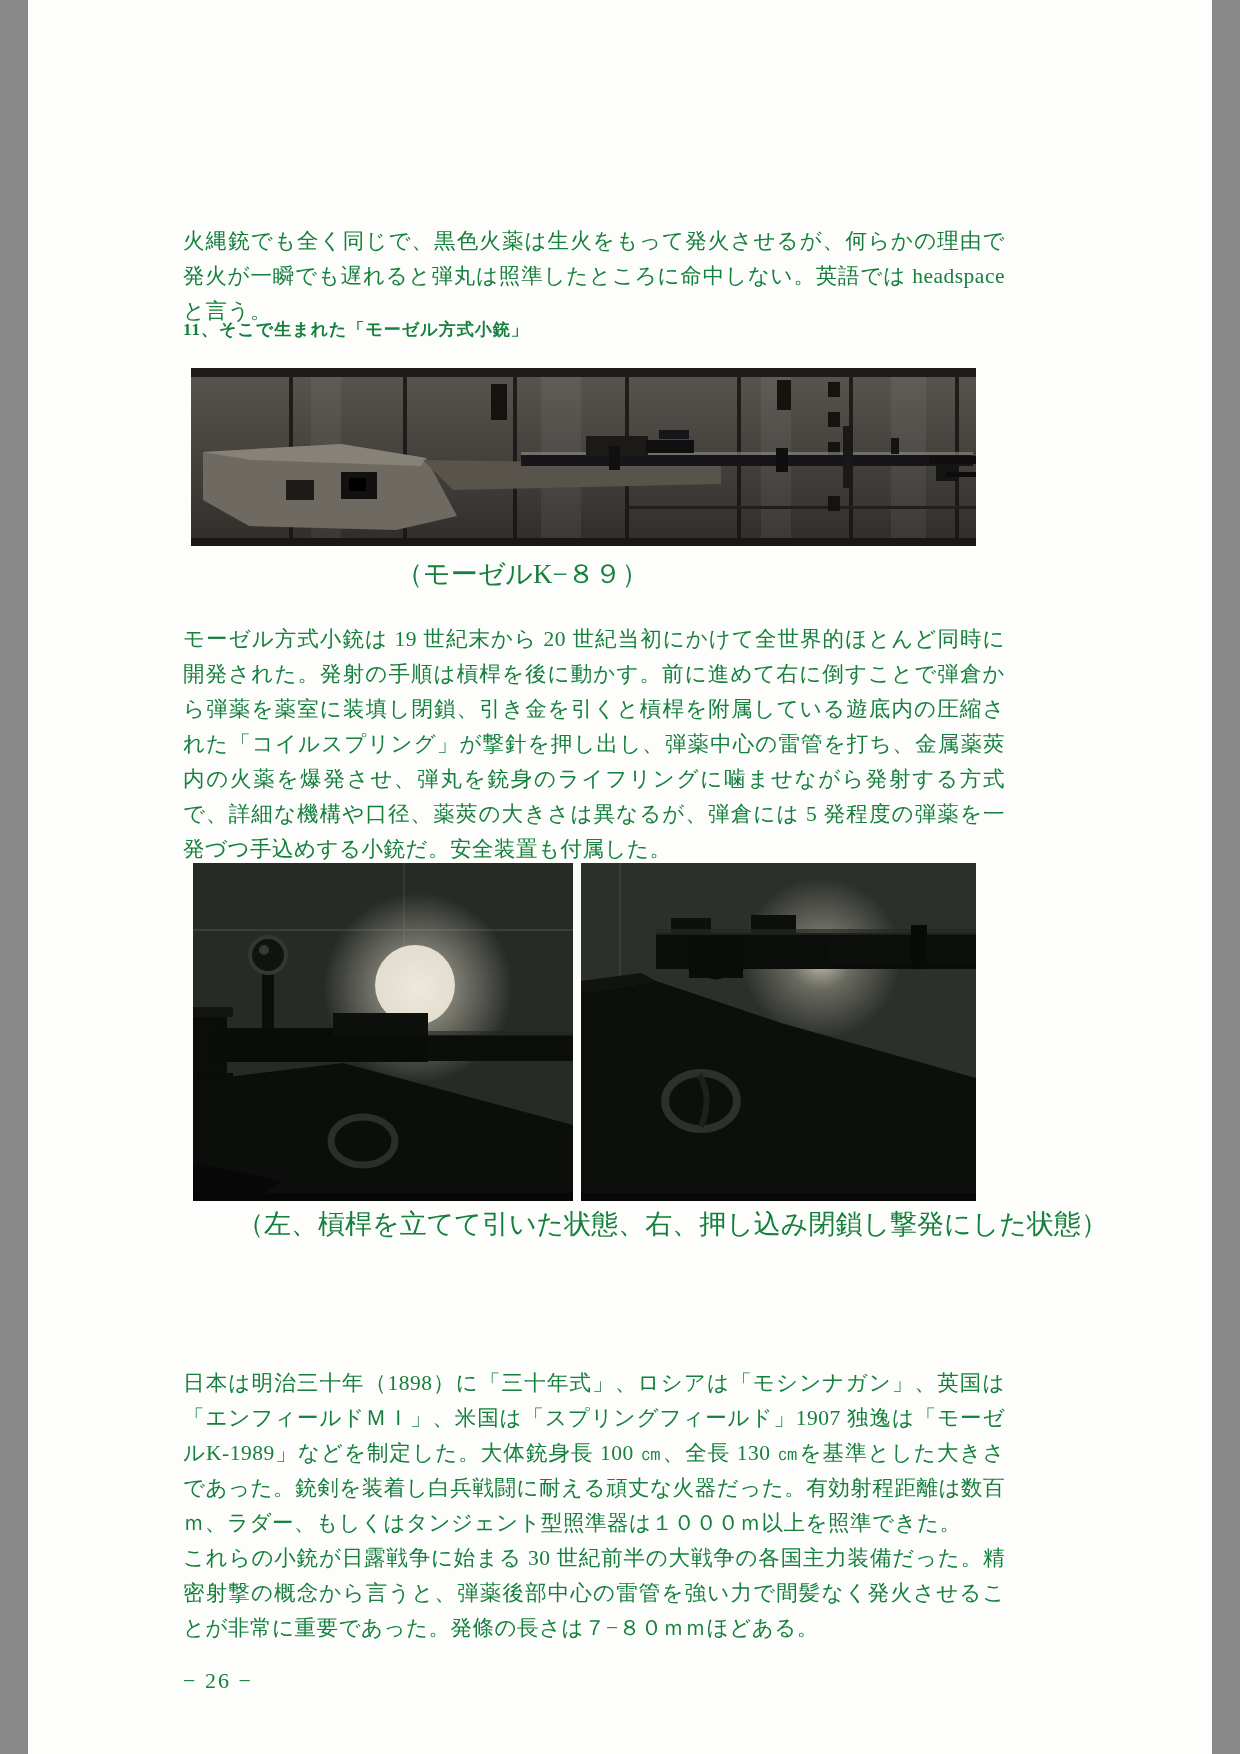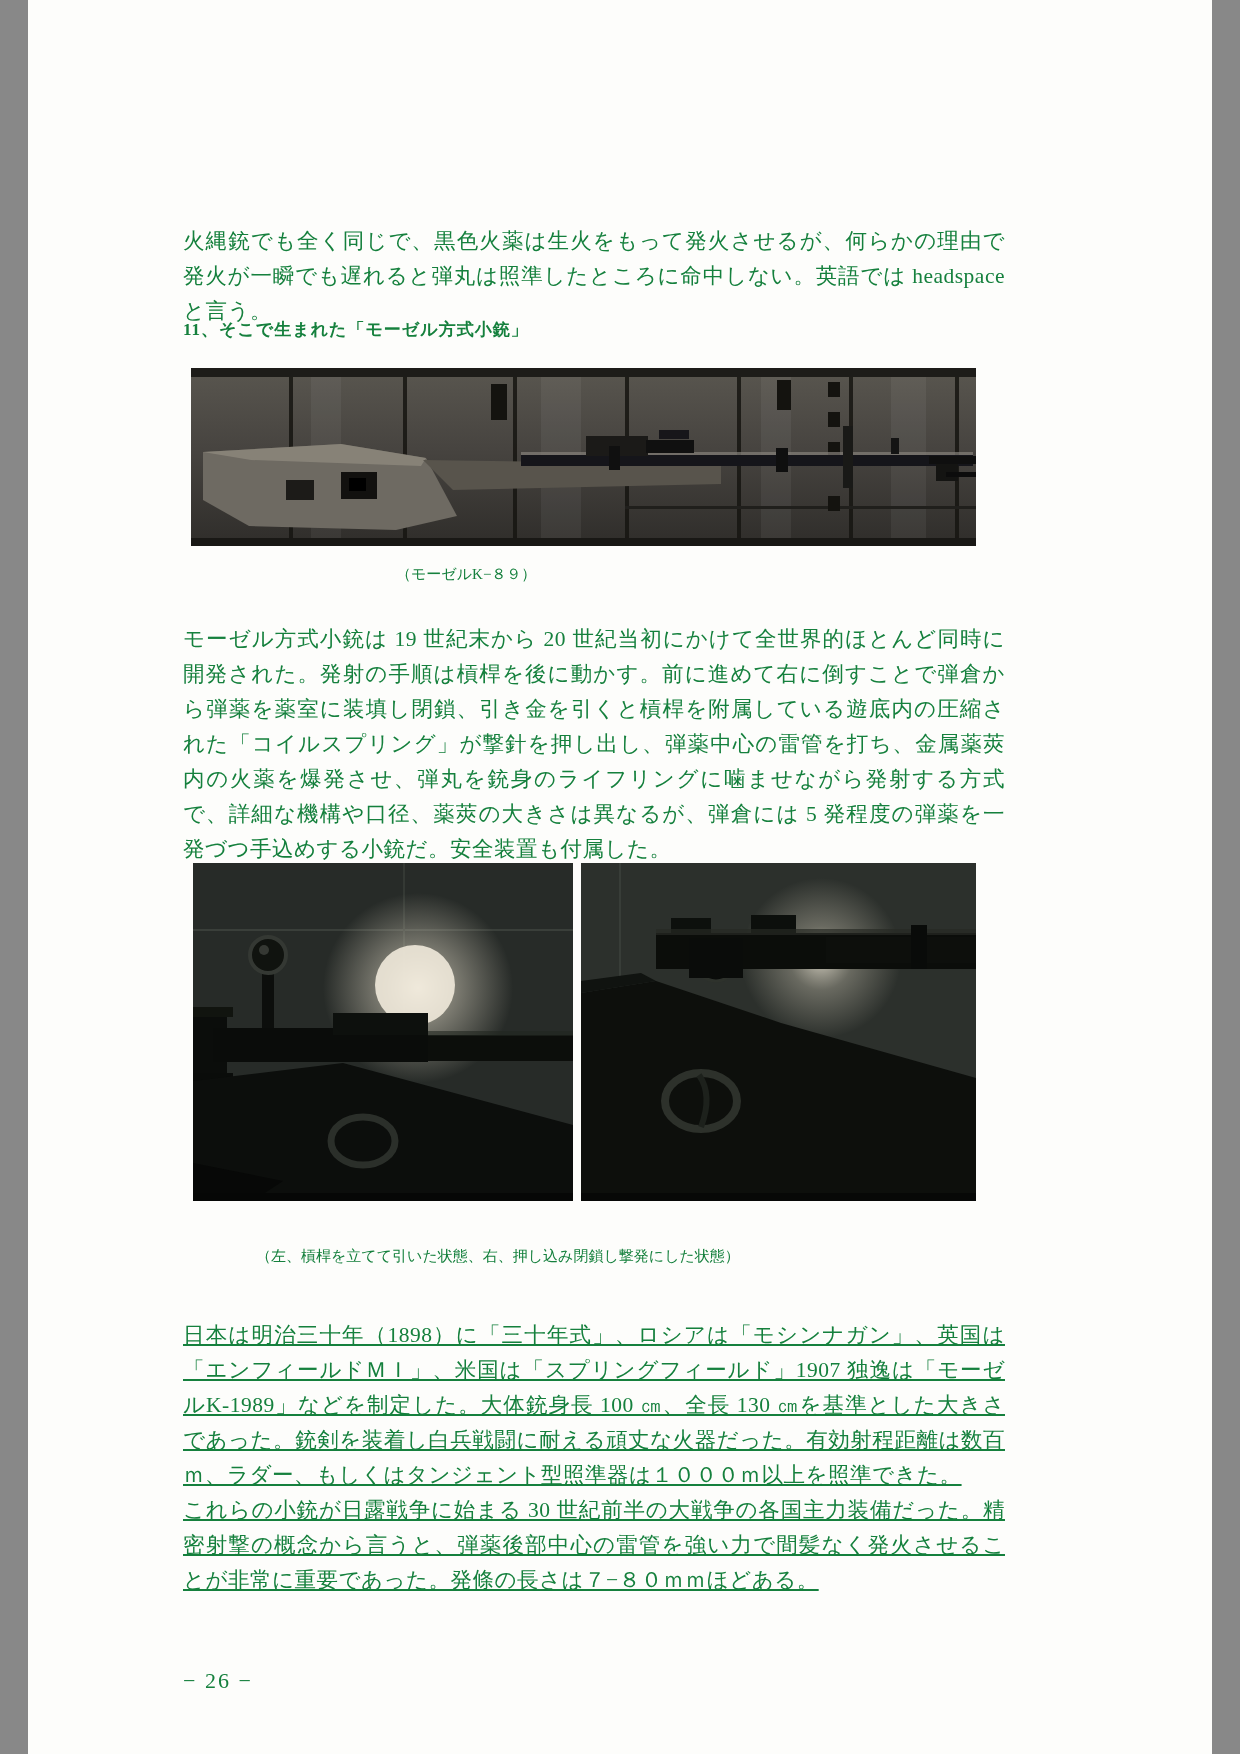--- a/index.html
+++ b/index.html
@@ -21,21 +21,21 @@
   }
   .textblock p{margin:0;}
   .heading{
     position:absolute;left:155px;
     font-size:17px;font-weight:bold;
     letter-spacing:1px;
     white-space:nowrap;
   }
   .caption{
     position:absolute;
-    font-size:15px;line-height:32px;
+    font-size:27px;line-height:32px;
     white-space:nowrap;
   }
   .figure{
     position:absolute;
     display:block;
   }
   .figure svg{display:block;}
   .pagenum{
     position:absolute;left:155px;width:822px;
     font-size:22px;letter-spacing:2px;
@@ -187,23 +187,23 @@
       </g>
 
       <polygon points="0,130 75,118 200,160 395,215 395,338 0,338" fill="#0d0f0c"></polygon>
       <polygon points="0,118 60,110 75,118 0,130" fill="#101310"></polygon>
       <ellipse cx="120" cy="238" rx="36" ry="28" fill="none" stroke="#2d312b" stroke-width="8"></ellipse>
       <path d="M118 212 q14 20 2 52" stroke="#1d211c" stroke-width="6" fill="none"></path>
       <rect x="0" y="330" width="395" height="8" fill="#070807"></rect>
     </svg>
   </div>
 
-  <div class="caption" style="top:1208px;left:228px;margin-top:32px;">（左、槓桿を立てて引いた状態、右、押し込み閉鎖し撃発にした状態）</div>
-
-
-  <div class="textblock" style="top:1318px;text-decoration:underline;">
+  <div class="caption" style="top:1208px;left:209px;">（左、槓桿を立てて引いた状態、右、押し込み閉鎖し撃発にした状態）</div>
+
+
+  <div class="textblock" style="top:1366px;">
     <p>日本は明治三十年（1898）に「三十年式」、ロシアは「モシンナガン」、英国は「エンフィールドＭＩ」、米国は「スプリングフィールド」1907 独逸は「モーゼルK-1989」などを制定した。大体銃身長 100 ㎝、全長 130 ㎝を基準とした大きさであった。銃剣を装着し白兵戦闘に耐える頑丈な火器だった。有効射程距離は数百ｍ、ラダー、もしくはタンジェント型照準器は１０００ｍ以上を照準できた。</p>
     <p>これらの小銃が日露戦争に始まる 30 世紀前半の大戦争の各国主力装備だった。精密射撃の概念から言うと、弾薬後部中心の雷管を強い力で間髪なく発火させることが非常に重要であった。発條の長さは７−８０ｍｍほどある。</p>
   </div>
 
   <div class="pagenum" style="top:1668px;">− 26 −</div>
 
 </div>
 
 </body></html>

